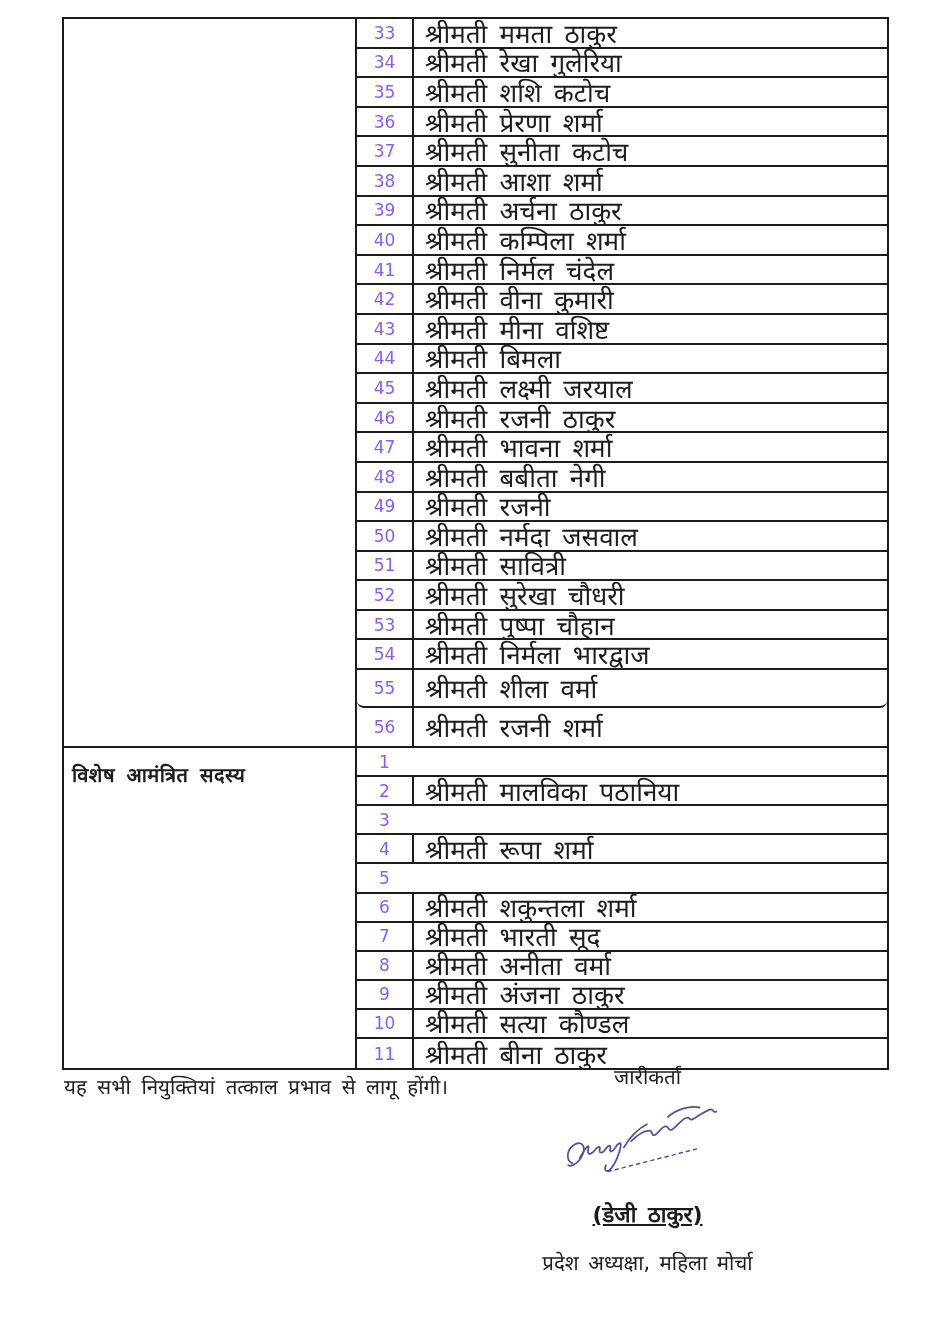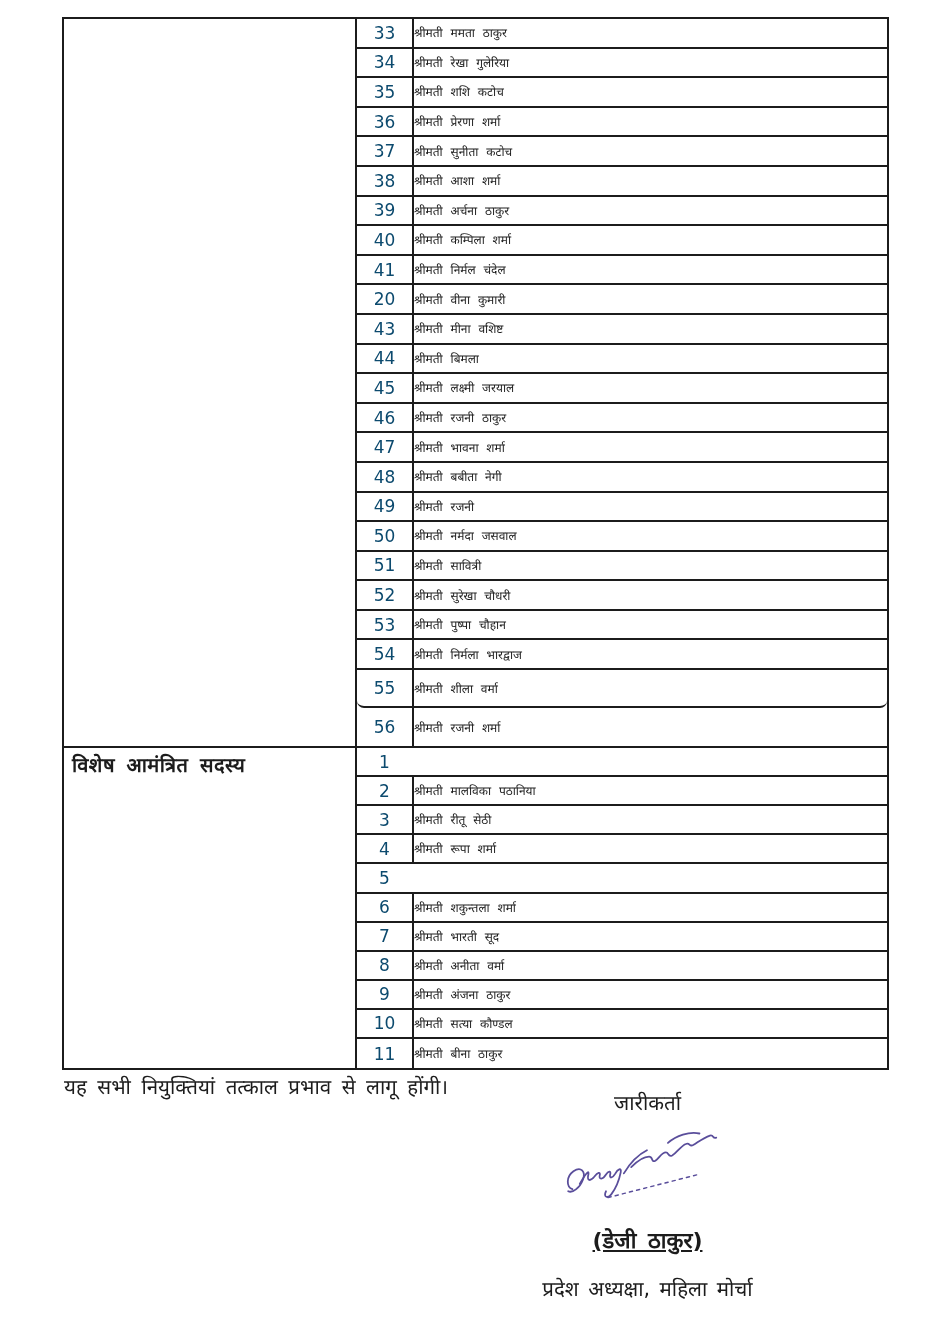--- a/index.html
+++ b/index.html
@@ -9,45 +9,45 @@
   }
   
   .doc-table{
     position:absolute;left:62px;top:17px;width:827px;
     border:2px solid #1c1c1c;box-sizing:border-box;background:#ffffff;
   }
   .tsection{display:flex;}
   .tsection + .tsection{border-top:2px solid #1c1c1c;}
   .label-cell{
     width:293px;flex:0 0 293px;box-sizing:border-box;
-    border-right:2px solid #1c1c1c;padding:4px 6px 0 8px;
+    border-right:2px solid #1c1c1c;padding:14px 6px 0 8px;
   }
   .label-text{font-weight:bold;font-size:20px;line-height:1.3;letter-spacing:.5px;word-spacing:4px;}
   .rows{flex:1;display:flex;flex-direction:column;min-width:0;}
   .trow{display:flex;height:29.6px;box-sizing:border-box;border-bottom:2px solid #1c1c1c;}
   .trow:last-child{border-bottom:none;}
   .sec-main .trow:nth-last-child(-n+2){height:38px;border-radius:7px;}
   .sec-special .trow{height:29.1px;}
   .num-cell{
     width:55px;flex:0 0 55px;box-sizing:border-box;
     display:flex;align-items:center;justify-content:center;
-    font-size:17px;color:#0c4a6e;
+    font-size:17px;color:#8b5cf6;
   }
   .name-cell{
     flex:1;border-left:2px solid #1c1c1c;box-sizing:border-box;
-    display:flex;align-items:center;
-    font-size:12px;word-spacing:4px;white-space:nowrap;overflow:hidden;
+    display:flex;align-items:center;padding-left:11px;
+    font-size:26px;word-spacing:4px;white-space:nowrap;overflow:hidden;
   }
   
   .note-line{
     position:absolute;left:64px;top:1072px;width:820px;
     font-size:20.5px;word-spacing:4px;color:#1c1c1c;
   }
   .signer-block{
-    position:absolute;left:460px;top:1088px;width:375px;
+    position:absolute;left:460px;top:1062px;width:375px;
     display:flex;flex-direction:column;align-items:center;text-align:right;
   }
   .issuer-label{font-size:20.5px;word-spacing:3px;}
   .signature-wrap{margin-top:8px;height:82px;display:flex;align-items:center;justify-content:center;}
   .signer-name{font-weight:bold;font-size:22px;word-spacing:4px;margin-top:18px;text-decoration:underline;}
   .signer-title{font-size:20.5px;word-spacing:3px;margin-top:20px;}
 </style>
 </head>
 <body>
 
@@ -100,21 +100,21 @@
             <div class="num-cell">40</div>
             <div class="name-cell">श्रीमती कम्पिला शर्मा</div>
           </div>
 
           <div class="trow">
             <div class="num-cell">41</div>
             <div class="name-cell">श्रीमती निर्मल चंदेल</div>
           </div>
 
           <div class="trow">
-            <div class="num-cell">20</div>
+            <div class="num-cell">42</div>
             <div class="name-cell">श्रीमती वीना कुमारी</div>
           </div>
 
           <div class="trow">
             <div class="num-cell">43</div>
             <div class="name-cell">श्रीमती मीना वशिष्ट</div>
           </div>
 
           <div class="trow">
             <div class="num-cell">44</div>
@@ -193,21 +193,20 @@
             <div class="num-cell">1</div>
           </div>
 
           <div class="trow">
             <div class="num-cell">2</div>
             <div class="name-cell">श्रीमती मालविका पठानिया</div>
           </div>
 
           <div class="trow">
             <div class="num-cell">3</div>
-            <div class="name-cell">श्रीमती रीतू सेठी</div>
           </div>
 
           <div class="trow">
             <div class="num-cell">4</div>
             <div class="name-cell">श्रीमती रूपा शर्मा</div>
           </div>
 
           <div class="trow">
             <div class="num-cell">5</div>
           </div>

